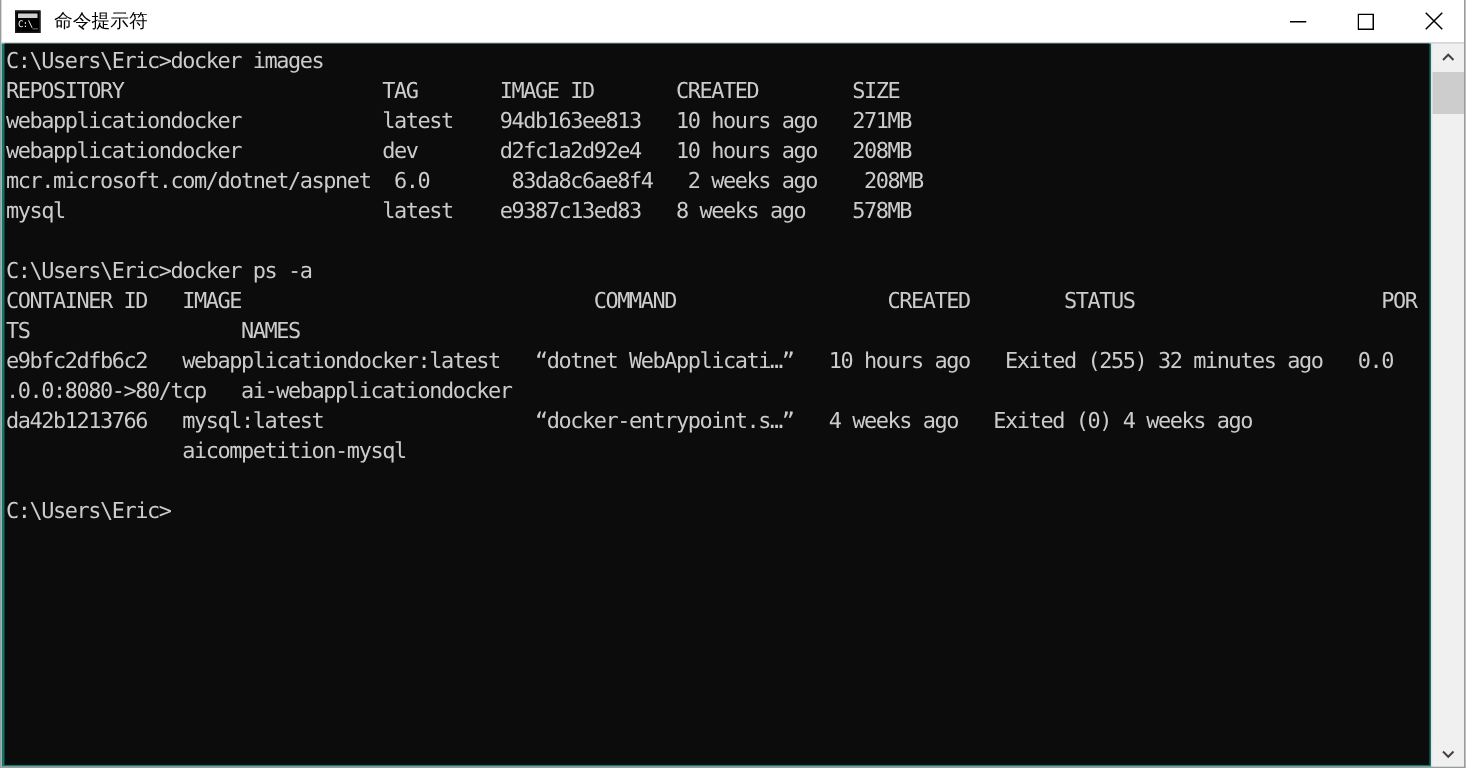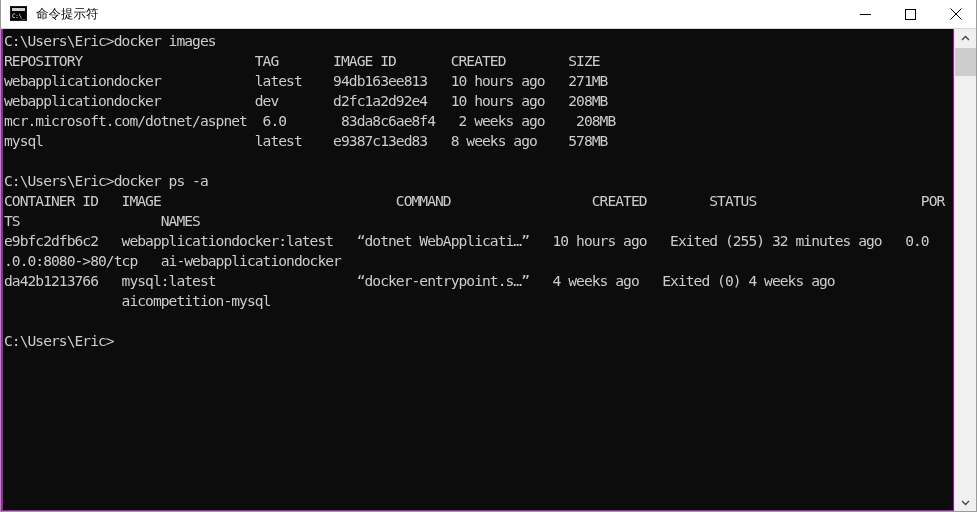--- a/index.html
+++ b/index.html
@@ -32,20 +32,21 @@
     width: 977px;
     height: 29px;
     background: #ffffff;
     border-bottom: 1px solid #d6d6d6;
     display: flex;
     align-items: center;
     box-sizing: border-box;
   }
   #title-left {
     display: flex;
+    align-items: center;
     padding-left: 9px;
     flex: 1 1 auto;
     min-width: 0;
   }
   .cmd-icon {
     width: 17px;
     height: 15px;
     background: #000000;
     border: 1px solid #1b1b1b;
     box-sizing: border-box;
@@ -95,21 +96,21 @@
   }
   .win-btn svg { display: block; }
 
   
   #console-wrap {
     position: absolute;
     left: 0;
     top: 29px;
     width: 977px;
     height: 483px;
-    background: #a21caf;
+    background: #0f766e;
     box-sizing: border-box;
   }
   #console {
     position: absolute;
     left: 2px;
     top: 0px;
     width: 950px;
     height: 481px;
     background: #0c0c0c;
     overflow: hidden;

